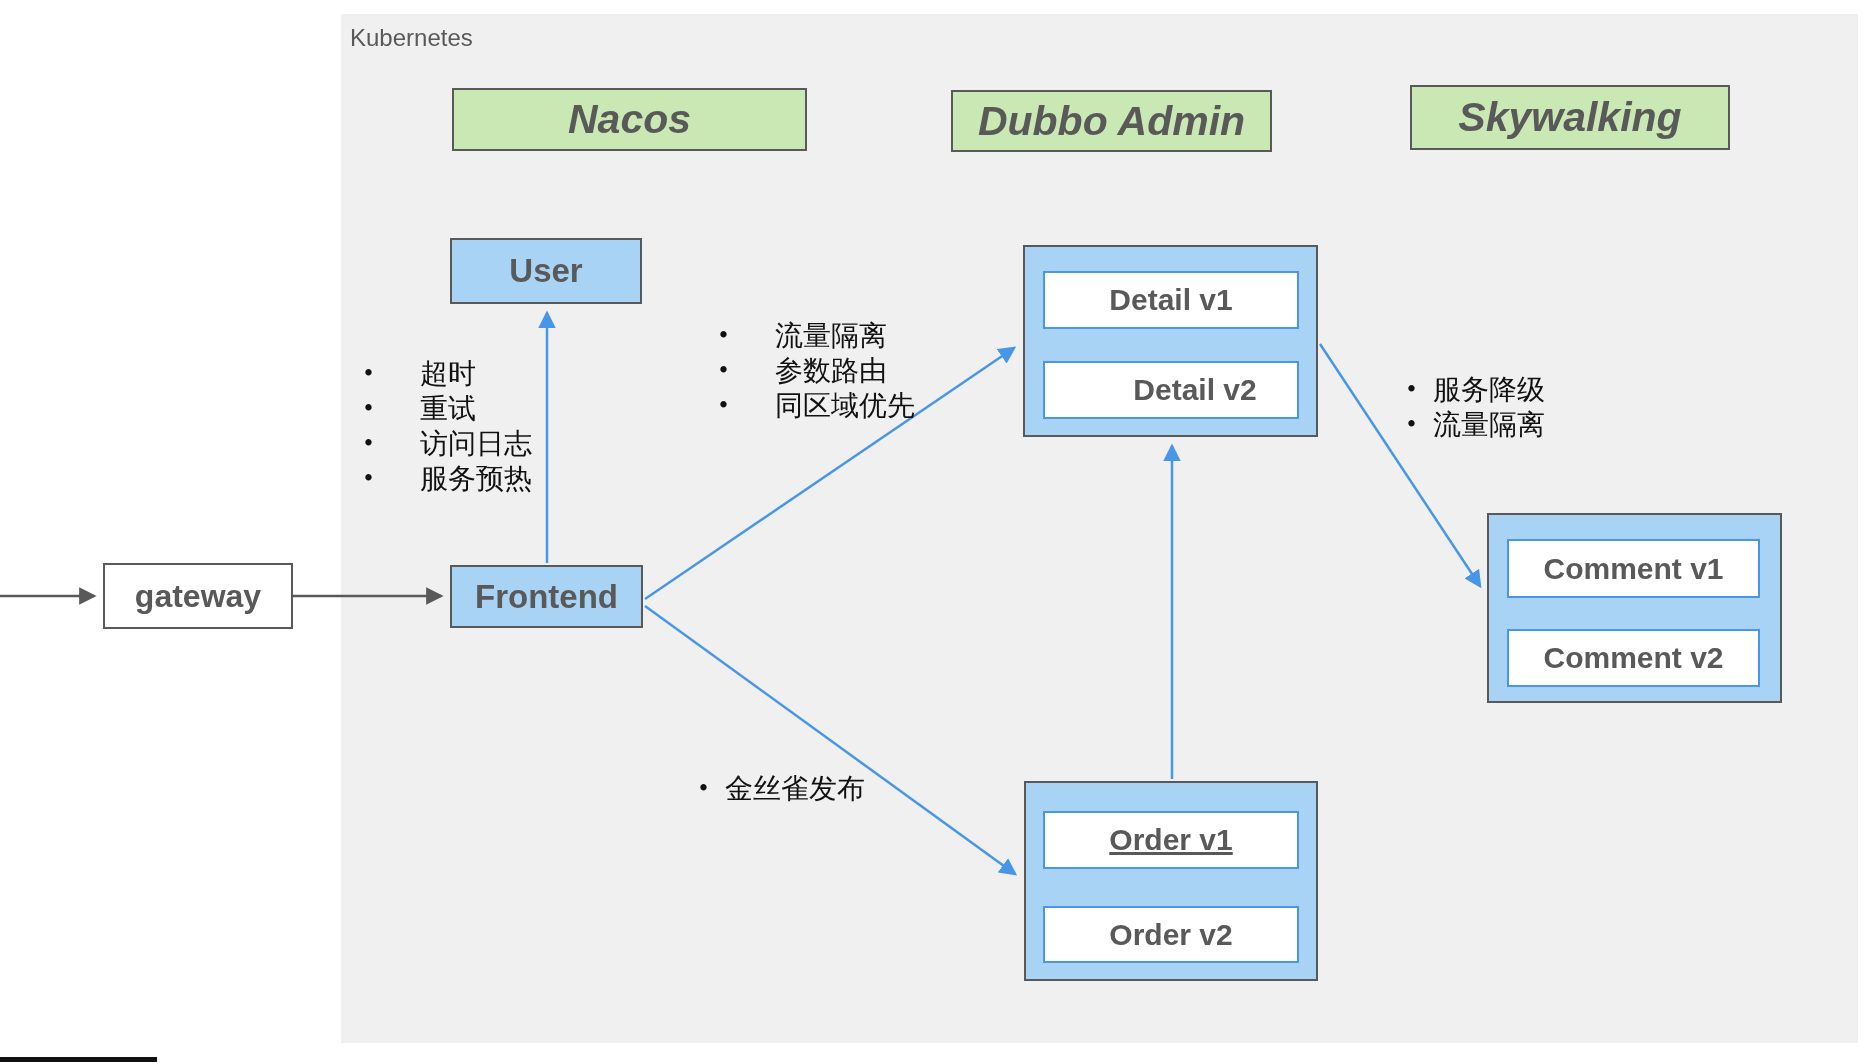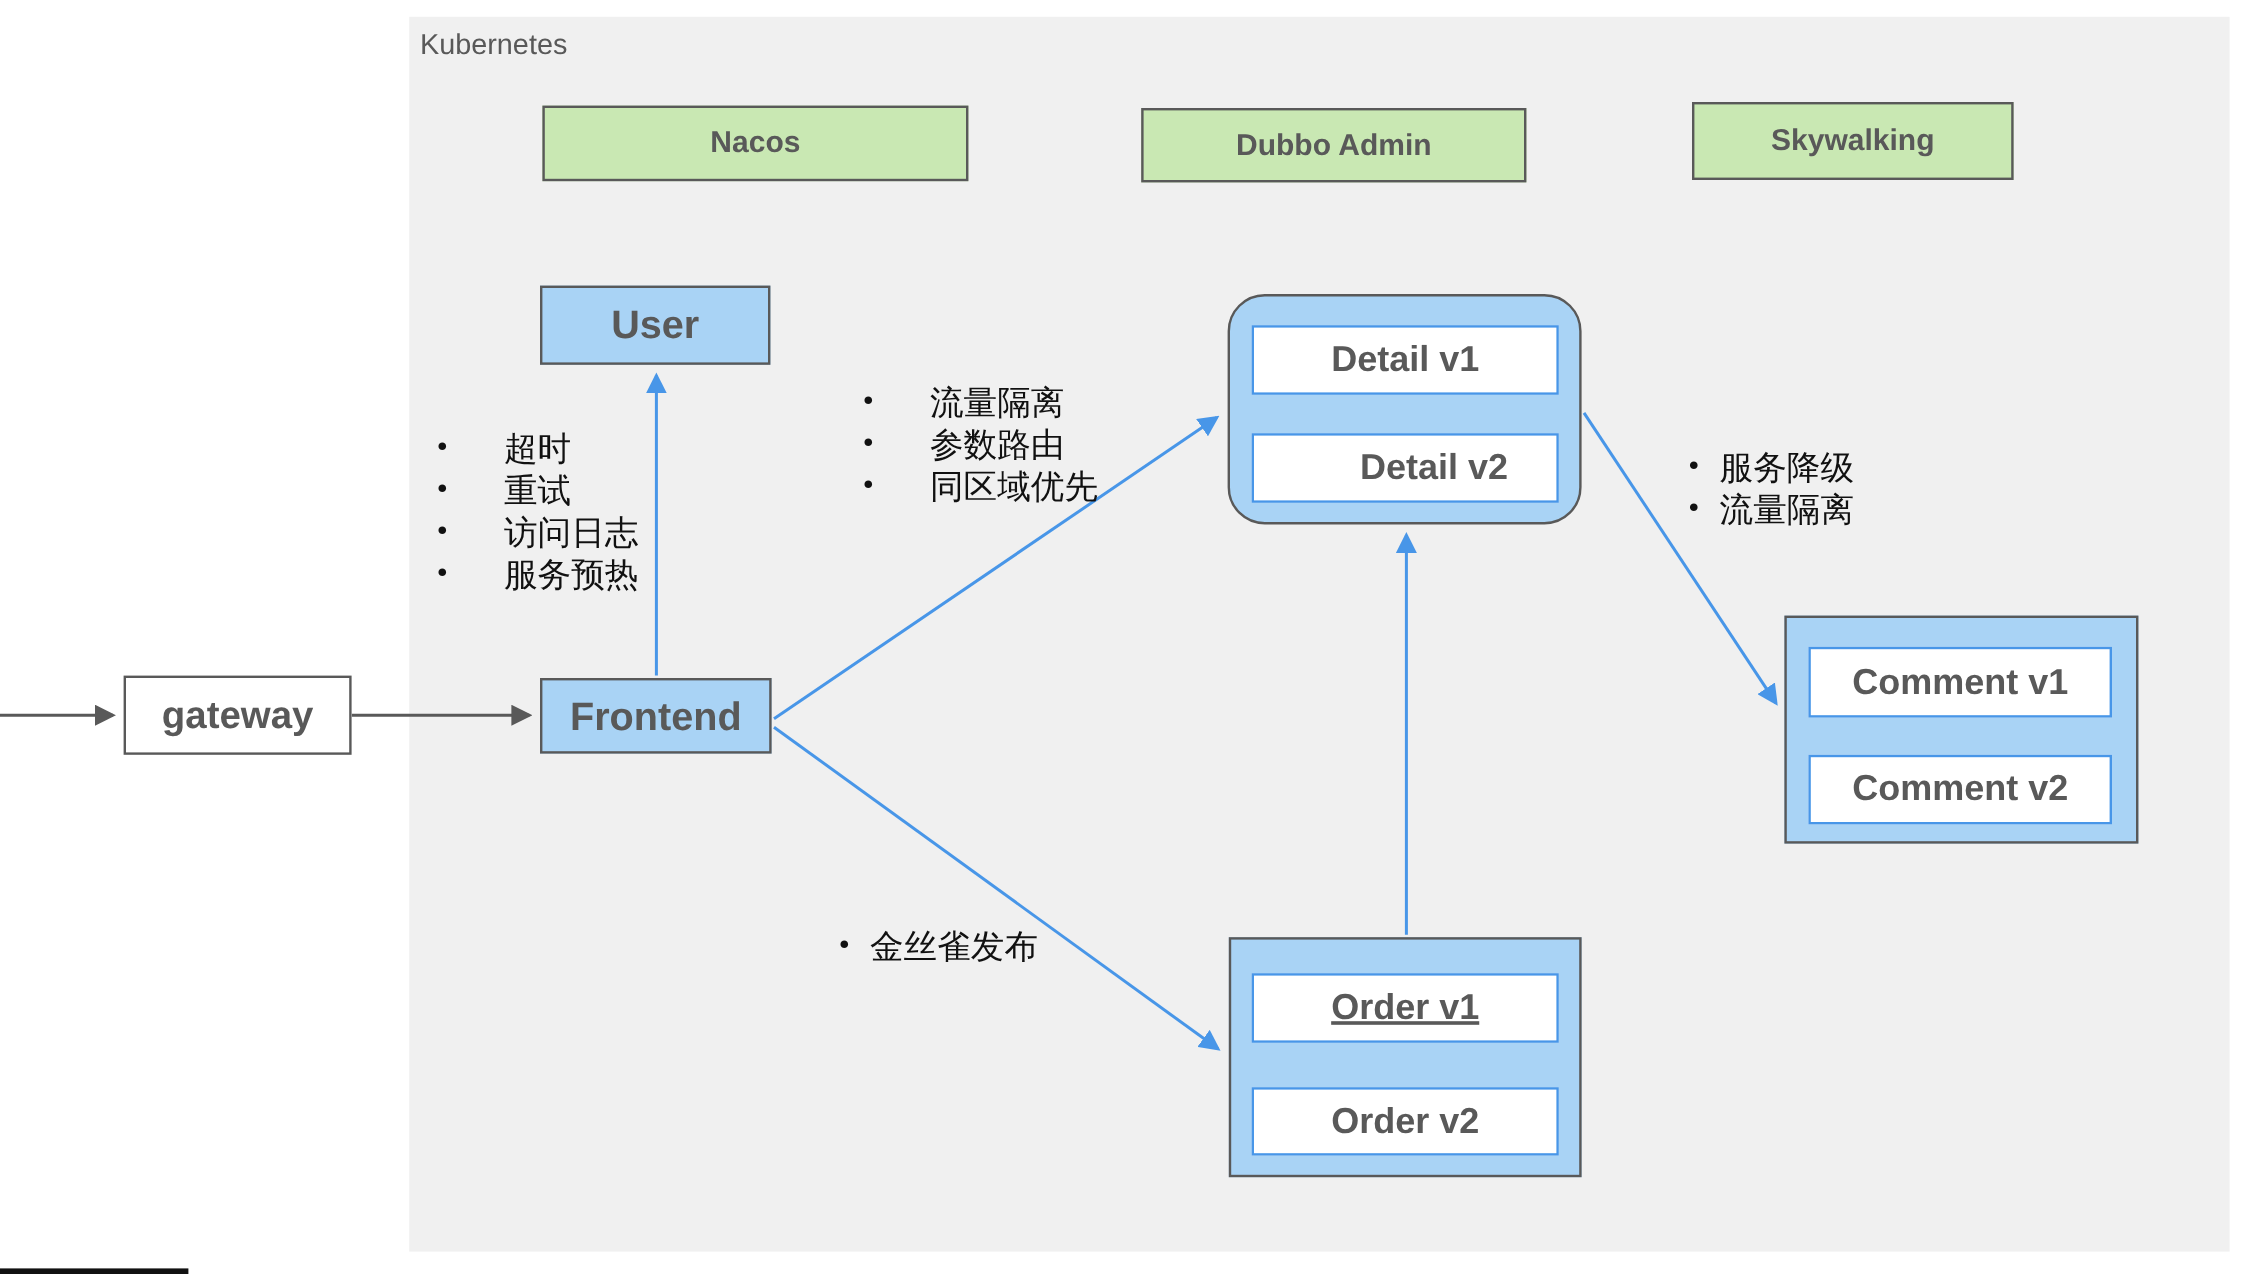--- a/index.html
+++ b/index.html
@@ -10,21 +10,21 @@
     --dark:#595959;
     --note-color:#111111;
   }
   html,body{margin:0;padding:0;background:#ffffff;}
   .canvas{position:relative;width:1874px;height:1062px;background:#ffffff;overflow:hidden;
           font-family:"Liberation Sans",sans-serif;}
   .region{position:absolute;left:341px;top:14px;width:1517px;height:1029px;background:var(--region-bg);}
   .region-label{position:absolute;left:350px;top:24px;font-size:24px;color:var(--dark);}
   .box{position:absolute;display:flex;align-items:center;justify-content:center;
        border:2px solid var(--dark);box-sizing:border-box;color:var(--dark);font-weight:bold;}
-  .green{background:var(--green);font-size:25px;}
+  .green{background:var(--green);font-size:41px;font-style:italic;}
   .bluebox{background:var(--blue-fill);font-size:33px;}
   .whitebox{background:#ffffff;font-size:32px;}
   .group{position:absolute;background:var(--blue-fill);border:2px solid var(--dark);box-sizing:border-box;}
   .pod{position:absolute;background:#ffffff;border:2px solid var(--blue);box-sizing:border-box;
        display:flex;align-items:center;justify-content:center;font-size:30px;font-weight:bold;color:var(--dark);}
   .note{position:absolute;font-family:"DejaVu Serif",serif;font-size:28px;color:var(--note-color);}
   .note-row{display:flex;align-items:center;height:35px;white-space:nowrap;}
   .bullet{display:inline-block;width:16px;font-size:22px;}
   .gap-wide .bullet{margin-right:42px;}
   .gap-narrow .bullet{margin-right:12px;}
@@ -56,35 +56,35 @@
     <line x1="1172" y1="779" x2="1172" y2="446" style="stroke:var(--blue);stroke-width:2.5" marker-end="url(#arrow-blue)"></line>
     <line x1="1320" y1="344" x2="1480" y2="586" style="stroke:var(--blue);stroke-width:2.5" marker-end="url(#arrow-blue)"></line>
   </svg>
 
   <div class="box green" style="left:452px;top:88px;width:355px;height:63px;">
     <span>Nacos</span>
   </div>
   <div class="box green" style="left:951px;top:90px;width:321px;height:62px;">
     <span>Dubbo Admin</span>
   </div>
-  <div class="box green" style="left:1410px;top:85px;width:268px;height:65px;">
+  <div class="box green" style="left:1410px;top:85px;width:320px;height:65px;">
     <span>Skywalking</span>
   </div>
 
   <div class="box bluebox" style="left:450px;top:238px;width:192px;height:66px;">
     <span>User</span>
   </div>
   <div class="box whitebox" style="left:103px;top:563px;width:190px;height:66px;">
     <span>gateway</span>
   </div>
   <div class="box bluebox" style="left:450px;top:565px;width:193px;height:63px;">
     <span>Frontend</span>
   </div>
 
-  <div class="group" style="left:1023px;top:245px;width:295px;height:192px;border-radius:31px;">
+  <div class="group" style="left:1023px;top:245px;width:295px;height:192px;">
     <div class="pod" style="left:18px;top:24px;width:256px;height:58px;">
       <span>Detail v1</span>
     </div>
     <div class="pod" style="left:18px;top:114px;width:256px;height:58px;padding-left:48px;">
       <span>Detail v2</span>
     </div>
   </div>
 
   <div class="group" style="left:1024px;top:781px;width:294px;height:200px;">
     <div class="pod" style="left:17px;top:28px;width:256px;height:58px;text-decoration:underline;">

